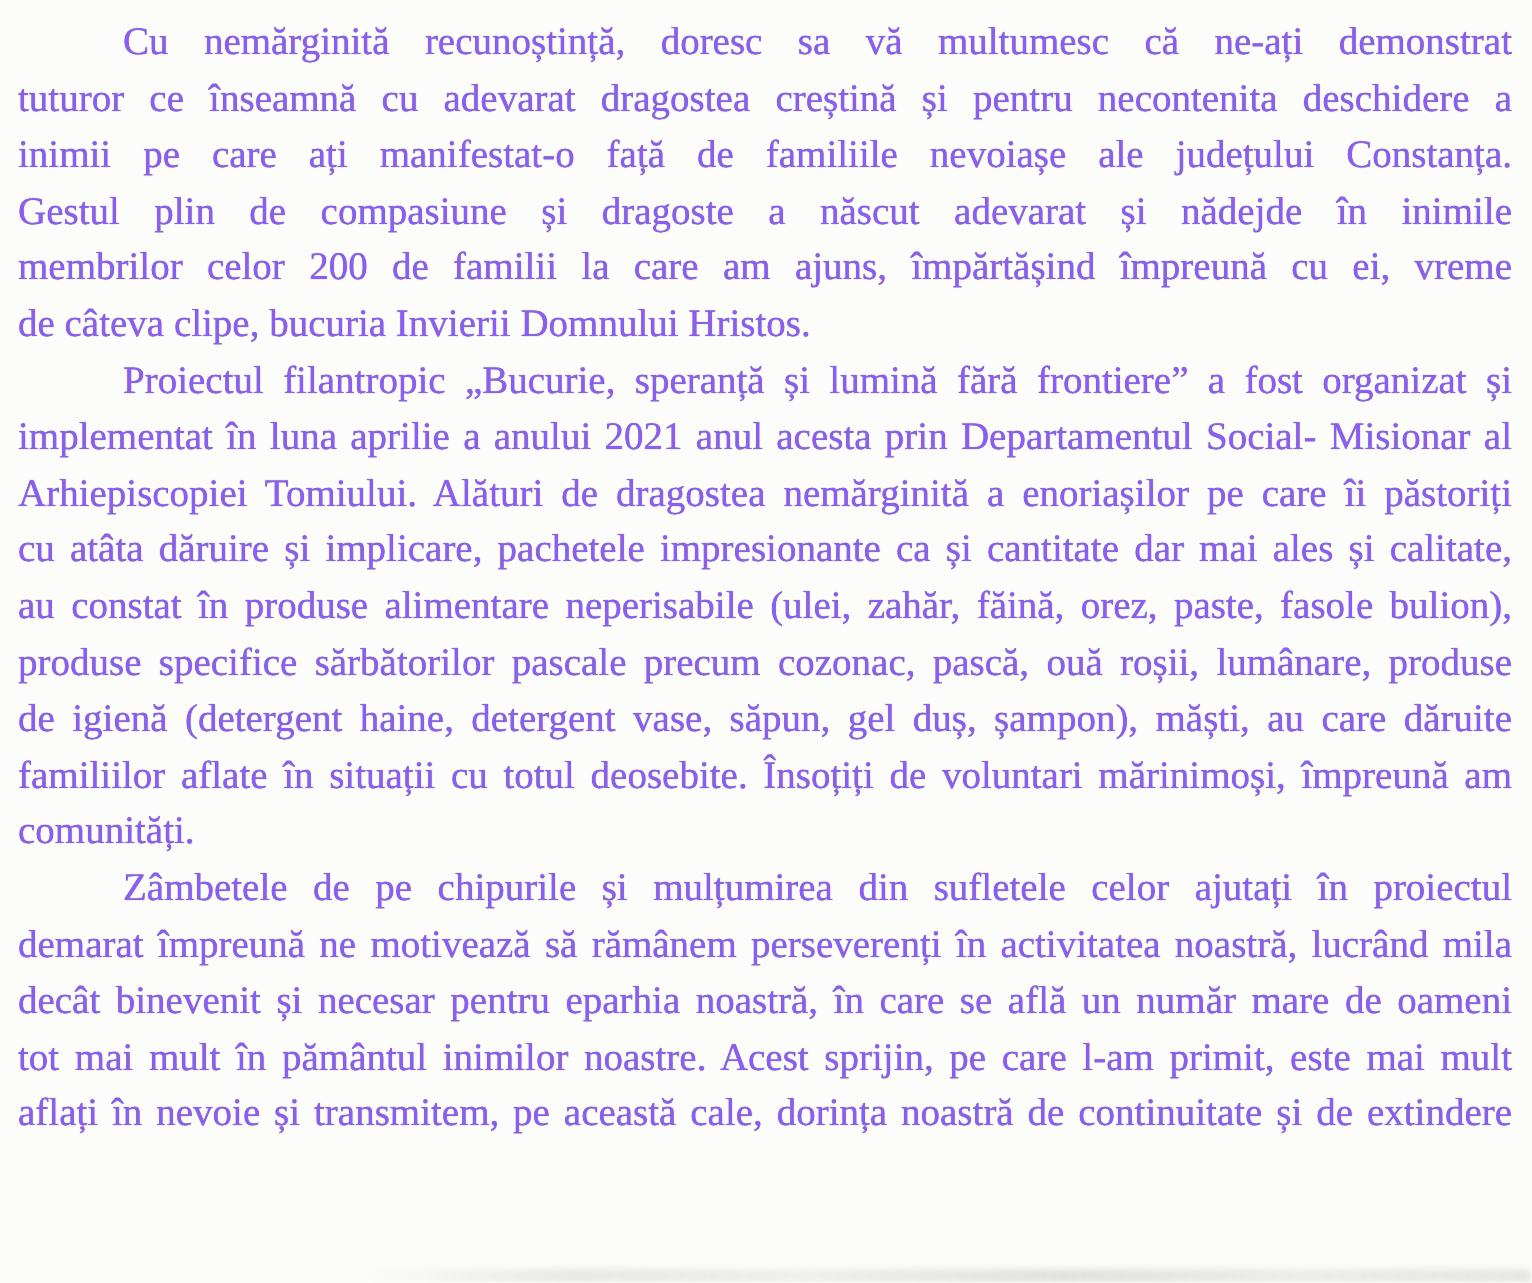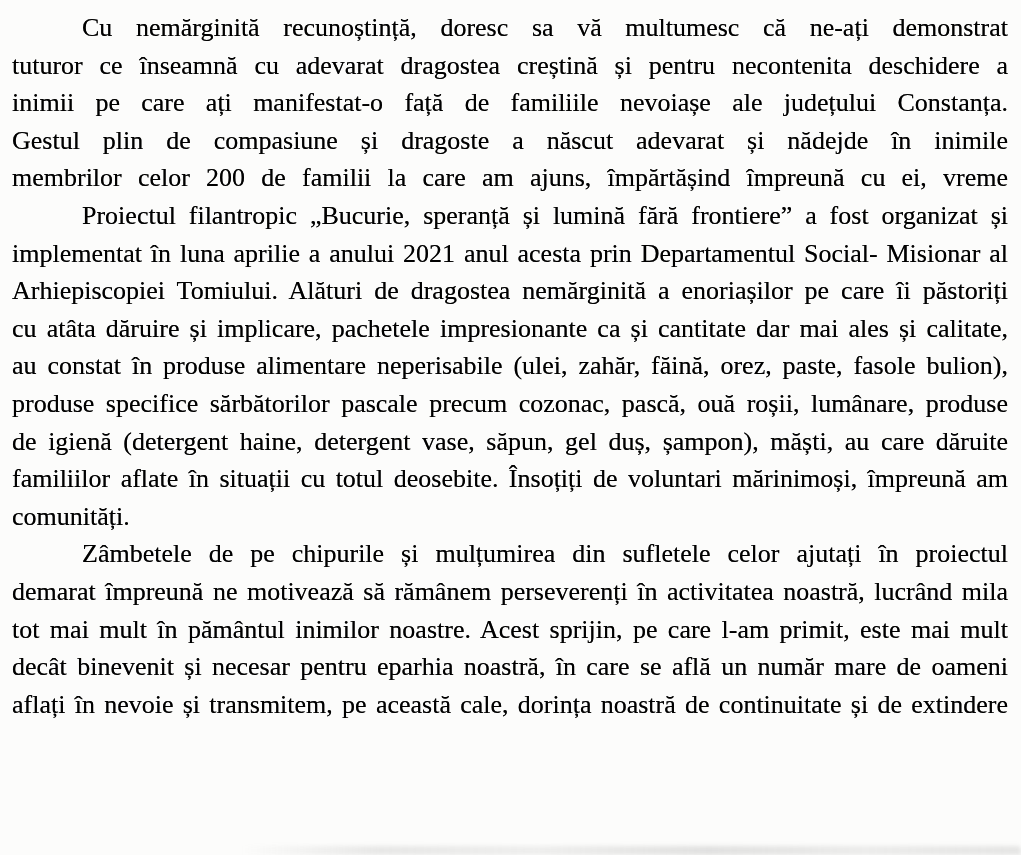--- a/index.html
+++ b/index.html
@@ -11,21 +11,21 @@
     height: 855px;
     background: #fbfbfa;
     overflow: hidden;
   }
   .page {
     position: relative;
     width: 1021px;
     height: 855px;
     background: #fcfcfb;
     font-family: "Liberation Serif", "DejaVu Serif", serif;
-    color: #000000;
+    color: #8b5cf6;
   }
   .doc {
     padding: 9px 13px 0 12px;
     font-size: 26px;
     line-height: 37.6px;
     text-shadow: 0 0 0.6px rgba(10,10,10,0.65);
   }
   .para {
     margin: 0;
   }
@@ -64,37 +64,38 @@
 
 <div class="page">
   <div class="doc">
 
     <p class="para">
       <span class="line indent">Cu nemărginită recunoștință, doresc sa vă multumesc că ne-ați demonstrat</span>
       <span class="line">tuturor ce înseamnă cu adevarat dragostea creștină și pentru necontenita deschidere a</span>
       <span class="line">inimii pe care ați manifestat-o față de familiile nevoiașe ale județului Constanța.</span>
       <span class="line">Gestul plin de compasiune și dragoste a născut adevarat și nădejde în inimile</span>
       <span class="line">membrilor celor 200 de familii la care am ajuns, împărtășind împreună cu ei, vreme</span>
+      <span class="line last">de câteva clipe, bucuria Invierii Domnului Hristos.</span>
     </p>
 
     <p class="para">
       <span class="line indent">Proiectul filantropic „Bucurie, speranță și lumină fără frontiere” a fost organizat și</span>
       <span class="line">implementat în luna aprilie a anului 2021 anul acesta prin Departamentul Social- Misionar al</span>
       <span class="line">Arhiepiscopiei Tomiului. Alături de dragostea nemărginită a enoriașilor pe care îi păstoriți</span>
       <span class="line">cu atâta dăruire și implicare, pachetele impresionante ca și cantitate dar mai ales și calitate,</span>
       <span class="line">au constat în produse alimentare neperisabile (ulei, zahăr, făină, orez, paste, fasole bulion),</span>
       <span class="line">produse specifice sărbătorilor pascale precum cozonac, pască, ouă roșii, lumânare, produse</span>
       <span class="line">de igienă (detergent haine, detergent vase, săpun, gel duș, șampon), măști, au care dăruite</span>
       <span class="line">familiilor aflate în situații cu totul deosebite. Însoțiți de voluntari mărinimoși, împreună am</span>
       <span class="line last">comunități.</span>
     </p>
 
     <p class="para">
       <span class="line indent">Zâmbetele de pe chipurile și mulțumirea din sufletele celor ajutați în proiectul</span>
       <span class="line">demarat împreună ne motivează să rămânem perseverenți în activitatea noastră, lucrând mila</span>
+      <span class="line">decât binevenit și necesar pentru eparhia noastră, în care se află un număr mare de oameni</span>
       <span class="line">tot mai mult în pământul inimilor noastre. Acest sprijin, pe care l-am primit, este mai mult</span>
-      <span class="line">decât binevenit și necesar pentru eparhia noastră, în care se află un număr mare de oameni</span>
       <span class="line">aflați în nevoie și transmitem, pe această cale, dorința noastră de continuitate și de extindere</span>
     </p>
 
   </div>
   <div class="scan-smudge"></div>
 </div>
 
 </body></html>

